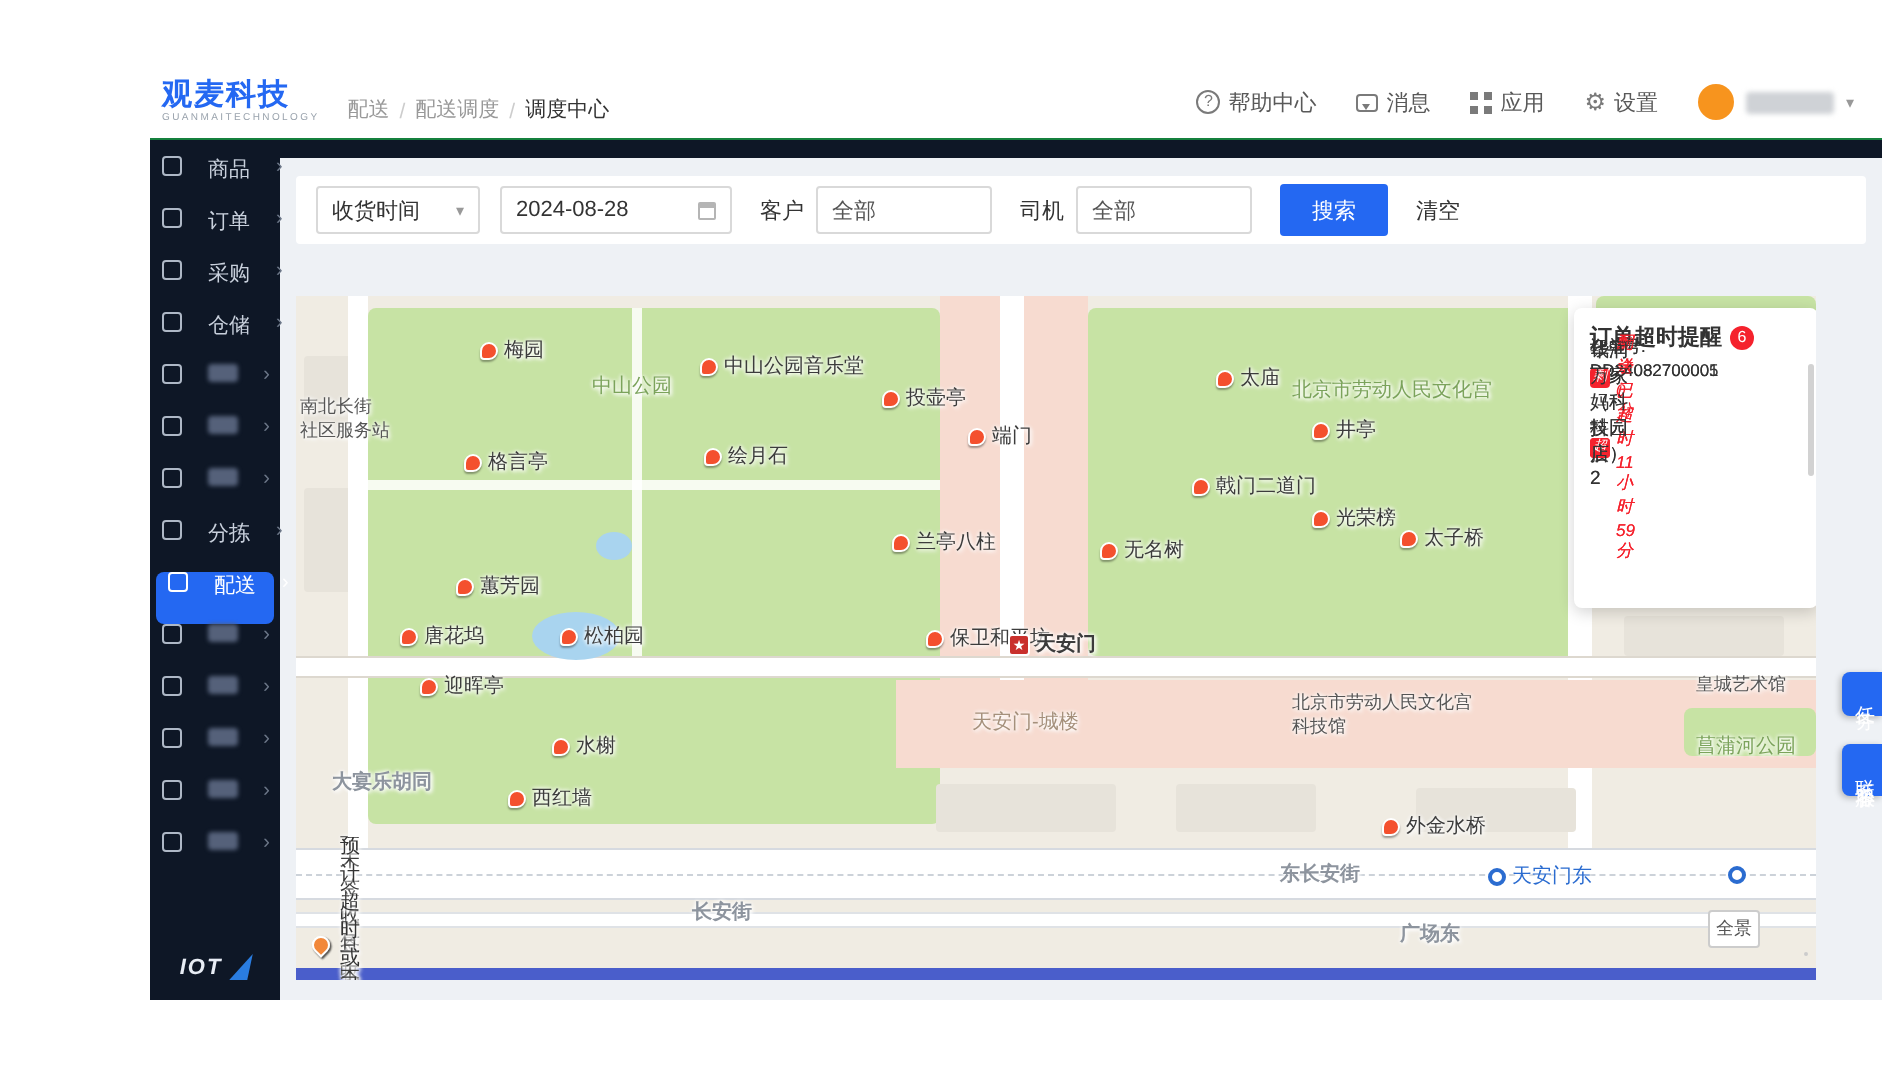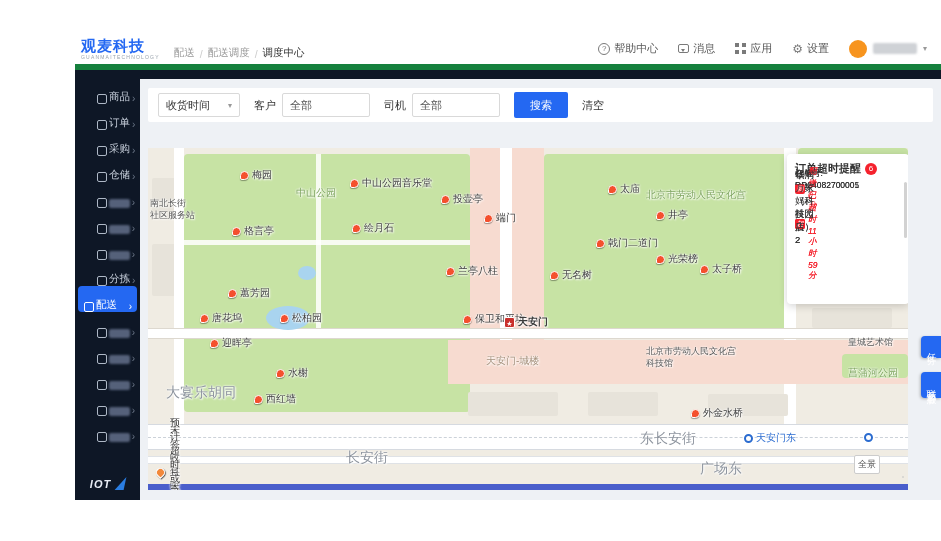--- a/index.html
+++ b/index.html
@@ -5,21 +5,21 @@
   :root{
     --blue:#2468f2; --dark:#0e1726; --content-bg:#eef1f5;
     --map-base:#f0ece3; --park:#c7e3a4; --pink:#f7dbd0; --red:#f5222d;
   }
   *{margin:0;padding:0;box-sizing:border-box;}
   body{font-family:"Liberation Sans","DejaVu Sans",sans-serif;background:#fff;}
   .page{position:relative;width:941px;height:541px;background:#fff;overflow:hidden;}
 
   
   .topbar{position:absolute;left:75px;top:33px;width:866px;height:37px;background:#fff;
-    border-bottom:6px solid #15803d;display:flex;align-items:center;padding:0 14px 0 6px;z-index:30;}
+    border-bottom:1px solid #15803d;display:flex;align-items:center;padding:0 14px 0 6px;z-index:30;}
   .logo{display:flex;flex-direction:column;line-height:1;margin-right:14px;}
   .logo-title{color:var(--blue);font-weight:bold;font-size:15px;letter-spacing:1px;}
   .logo-sub{color:#9aa3ad;font-size:5px;letter-spacing:1.2px;margin-top:2px;}
   .breadcrumb{display:flex;align-items:flex-end;gap:5px;font-size:10.5px;margin-top:8px;}
   .bc-item{color:#999;}
   .bc-item.cur{color:#333;}
   .bc-sep{color:#ccc;}
   .topbar-right{margin-left:auto;display:flex;align-items:center;gap:20px;font-size:11px;color:#595959;}
   .tr-item{display:flex;align-items:center;gap:4px;cursor:pointer;}
   .hq{width:12px;height:12px;border:1px solid #7a7a7a;border-radius:50%;font-size:8px;line-height:10px;text-align:center;color:#7a7a7a;}
@@ -29,21 +29,21 @@
     background-size:4px 4px;background-position:0 0,7px 0,0 7px,7px 7px;background-repeat:no-repeat;}
   .hgear{font-size:12px;color:#7a7a7a;line-height:1;}
   .user{display:flex;align-items:center;gap:6px;}
   .avatar{width:18px;height:18px;border-radius:50%;background:#f7941e;display:inline-block;}
   .red-name{width:44px;height:11px;background:#cfd2d6;border-radius:2px;filter:blur(1.2px);display:inline-block;}
 
   
   .topstrip{position:absolute;left:75px;top:70px;width:866px;height:9px;background:var(--dark);z-index:25;}
   .sidebar{position:absolute;left:75px;top:70px;width:65px;height:430px;background:var(--dark);z-index:26;}
   .sb-items{padding-top:8px;}
-  .sb-item{display:flex;align-items:flex-end;gap:2px;height:26px;padding:0 5px 0 22px;color:#c8d0dc;font-size:10.5px;cursor:pointer;}
+  .sb-item{display:flex;align-items:flex-start;gap:13px;height:26px;padding:0 5px 0 6px;color:#c8d0dc;font-size:10.5px;cursor:pointer;}
   .sb-item.active{background:var(--blue);border-radius:4px;margin:0 3px;padding-left:6px;color:#fff;}
   .sb-icon{width:10px;height:10px;border:1.3px solid #aeb8c6;border-radius:2px;flex:none;}
   .sb-item.active .sb-icon{border-color:#fff;}
   .sb-label{white-space:nowrap;}
   .sb-label.redacted{width:32px;height:9px;background:#55617a;border-radius:2px;filter:blur(1px);}
   .sb-chev{margin-left:auto;color:#6b7687;font-size:10px;}
   .sb-item.active .sb-chev{color:#fff;}
   .sb-foot{position:absolute;bottom:10px;left:0;right:0;display:flex;align-items:flex-end;justify-content:center;gap:5px;}
   .iot-text{color:#e8edf5;font-size:11px;font-weight:bold;font-style:italic;letter-spacing:1px;}
   .iot-shape{width:0;height:0;border-left:9px solid transparent;border-bottom:13px solid #2a7de1;transform:skewX(-12deg);}
@@ -82,21 +82,21 @@
   .pond{background:#a9d4ef;border-radius:50%;}
   .bigroad{left:0;top:276px;width:760px;height:26px;background:#fff;border-top:1px solid #d6dae0;border-bottom:1px solid #d6dae0;}
   .bigroad::after{content:"";position:absolute;left:0;top:12px;width:100%;border-top:1px dashed #ccd2d9;}
   .thinroad{left:0;top:308px;width:760px;height:8px;background:#fff;border-top:1px solid #dfe2e6;border-bottom:1px solid #dfe2e6;}
   .bottomband{left:0;top:336px;width:760px;height:13px;background:#4a5ecb;}
 
   .mlabel{display:flex;align-items:center;gap:3px;white-space:nowrap;z-index:5;}
   .mtext{font-size:10px;color:#3c3c3c;text-shadow:0 0 2px #fff,0 0 2px #fff,1px 1px 2px #fff;}
   .mtext.k-park{color:#7ba35b;}
   .mtext.k-area{color:#a5907b;}
-  .mtext.k-road{color:#8d949e;font-size:14px;}
+  .mtext.k-road{color:#8d949e;font-size:10px;font-weight:bold;}
   .mtext.k-text{color:#555;font-size:9px;}
   .mtext.k-text2{color:#555;font-size:9px;white-space:pre-line;line-height:1.3;}
   .mtext.k-metro{color:#2b6cd0;}
   .mtext.k-badge{font-weight:bold;}
   .pin{width:9px;height:9px;border-radius:50% 50% 50% 2px;background:#f4502e;border:1px solid #fff;box-shadow:0 1px 1px rgba(0,0,0,.35);flex:none;}
   .metro-ic{width:9px;height:9px;border:2px solid #2b6cd0;border-radius:50%;background:#fff;flex:none;}
   .tam-badge{width:11px;height:11px;border-radius:2px;background:#c9302c;color:#fff;font-size:7px;line-height:11px;text-align:center;border:1px solid #fff;flex:none;}
 
   
   .alert-panel{left:639px;top:6px;width:122px;height:150px;background:#fff;border-radius:4px;
@@ -249,20 +249,24 @@
       <span class="iot-shape"></span>
     </div>
   </aside>
 
   <main class="content">
 
     <section class="filter-card">
       <div class="sel">
         <span>收货时间</span>
         <span class="caret">▾</span>
+      </div>
+      <div class="inp date">
+        <span>2024-08-28</span>
+        <span class="cal-icon"></span>
       </div>
       <span class="f-label">客户</span>
       <div class="inp short">
         <span>全部</span>
       </div>
       <span class="f-label">司机</span>
       <div class="inp short">
         <span>全部</span>
       </div>
       <button class="btn search">搜索</button>

